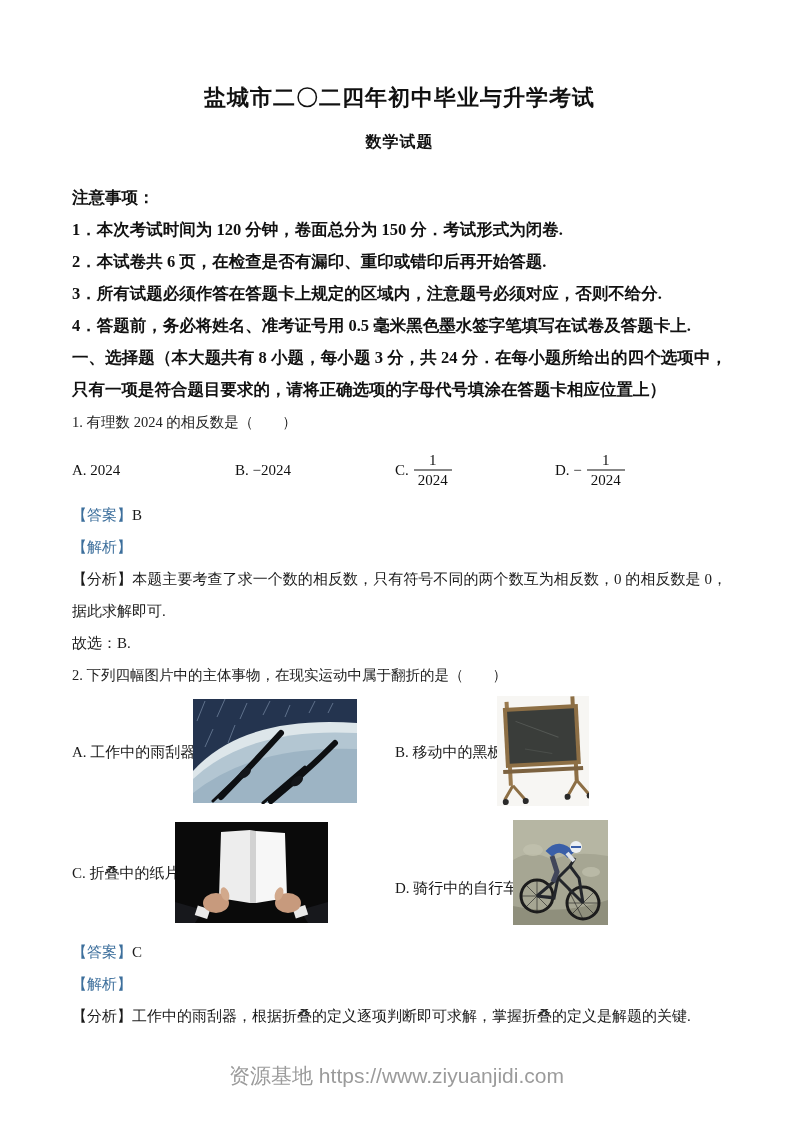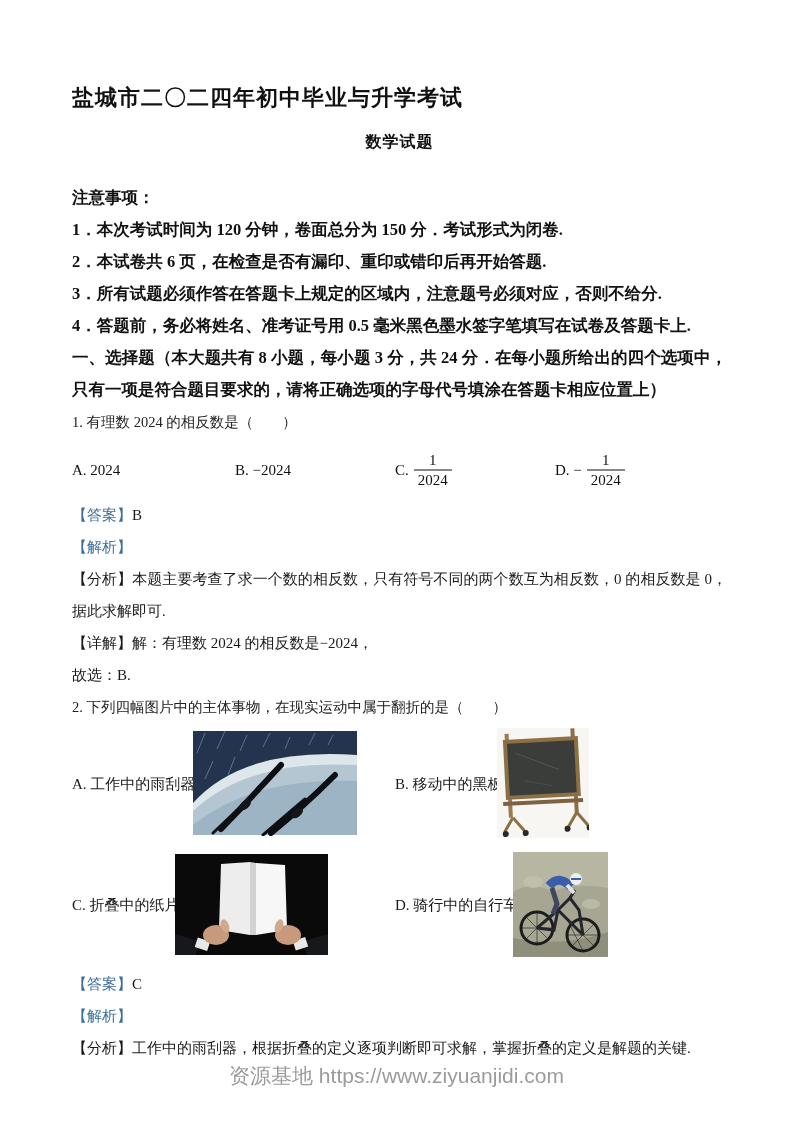--- a/index.html
+++ b/index.html
@@ -17,20 +17,21 @@
   }
   .page {
     position: relative;
     width: 793px;
     height: 1122px;
   }
   .content {
     padding: 84px 66px 0 72px;
   }
   .doc-title {
+    text-align: center;
     font-size: 22px;
     font-weight: 700;
     line-height: 28px;
     letter-spacing: 1px;
   }
   .doc-subtitle {
     text-align: center;
     font-size: 16px;
     font-weight: 700;
     line-height: 24px;
@@ -123,21 +124,21 @@
     position: absolute;
     display: block;
   }
   .photo svg { display: block; width: 100%; height: 100%; }
   .pos-label-a { left: 0; }
   .pos-img-a   { left: 121px; top: 2px; width: 164px; height: 106px; }
   .pos-label-b { left: 323px; }
   .pos-img-b   { left: 425px; top: 0; width: 92px; height: 110px; }
   .pos-label-c { left: 0; }
   .pos-img-c   { left: 103px; top: 2px; width: 153px; height: 101px; }
-  .pos-label-d { left: 323px; }
+  .pos-label-d { left: 323px; margin-top: 15px; }
   .pos-img-d   { left: 441px; top: 0; width: 95px; height: 105px; }
   
   .footer {
     position: absolute;
     left: 0;
     right: 0;
     top: 1062px;
     text-align: center;
     font-family: "Liberation Sans", "DejaVu Sans", sans-serif;
     font-size: 21px;
@@ -187,23 +188,20 @@
     </div>
 
     <div class="body-line">
       <span class="tag-blue">【答案】</span><span>B</span>
     </div>
     <div class="body-line">
       <span class="tag-blue">【解析】</span>
     </div>
     <div class="body-par">
       <span>【分析】</span><span>本题主要考查了求一个数的相反数，只有符号不同的两个数互为相反数，0 的相反数是 0，据此求解即可.</span>
-    </div>
-    <div class="body-line">
-      <span>【详解】</span><span>解：有理数 2024 的相反数是−2024，</span>
     </div>
     <div class="body-line">故选：B.</div>
 
     <div class="stem-line">2. 下列四幅图片中的主体事物，在现实运动中属于翻折的是（　　）</div>
 
     <div class="img-row row-1">
       <div class="img-label pos-label-a">A. 工作中的雨刮器</div>
       <div class="photo pos-img-a">
         <svg viewBox="0 0 164 104">
           <rect width="164" height="104" fill="#24344f"></rect>

